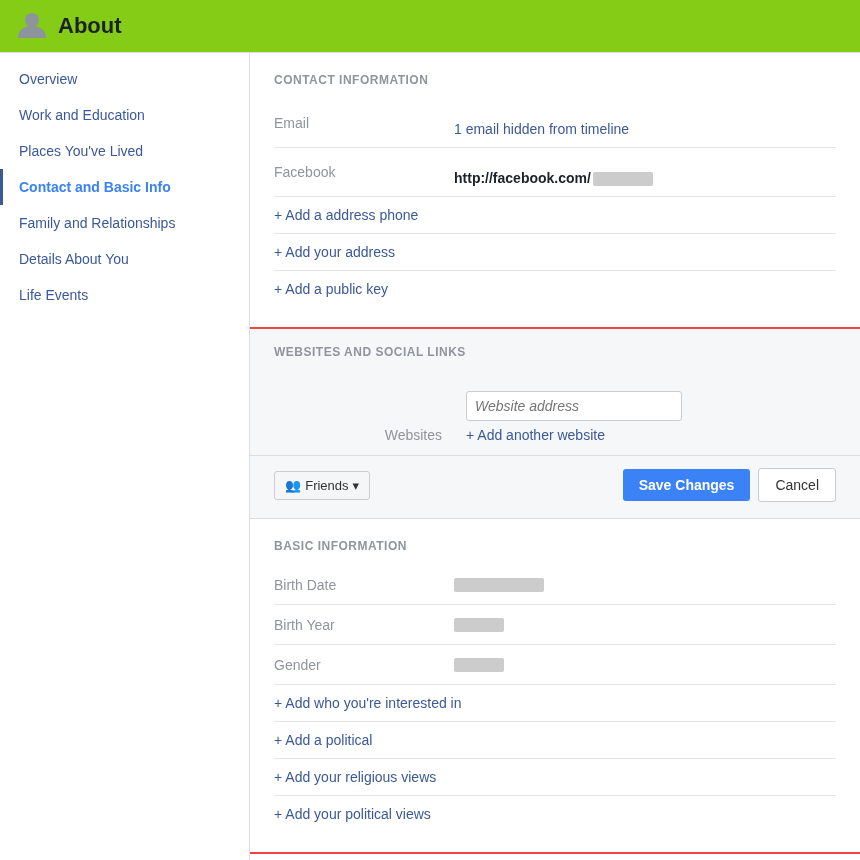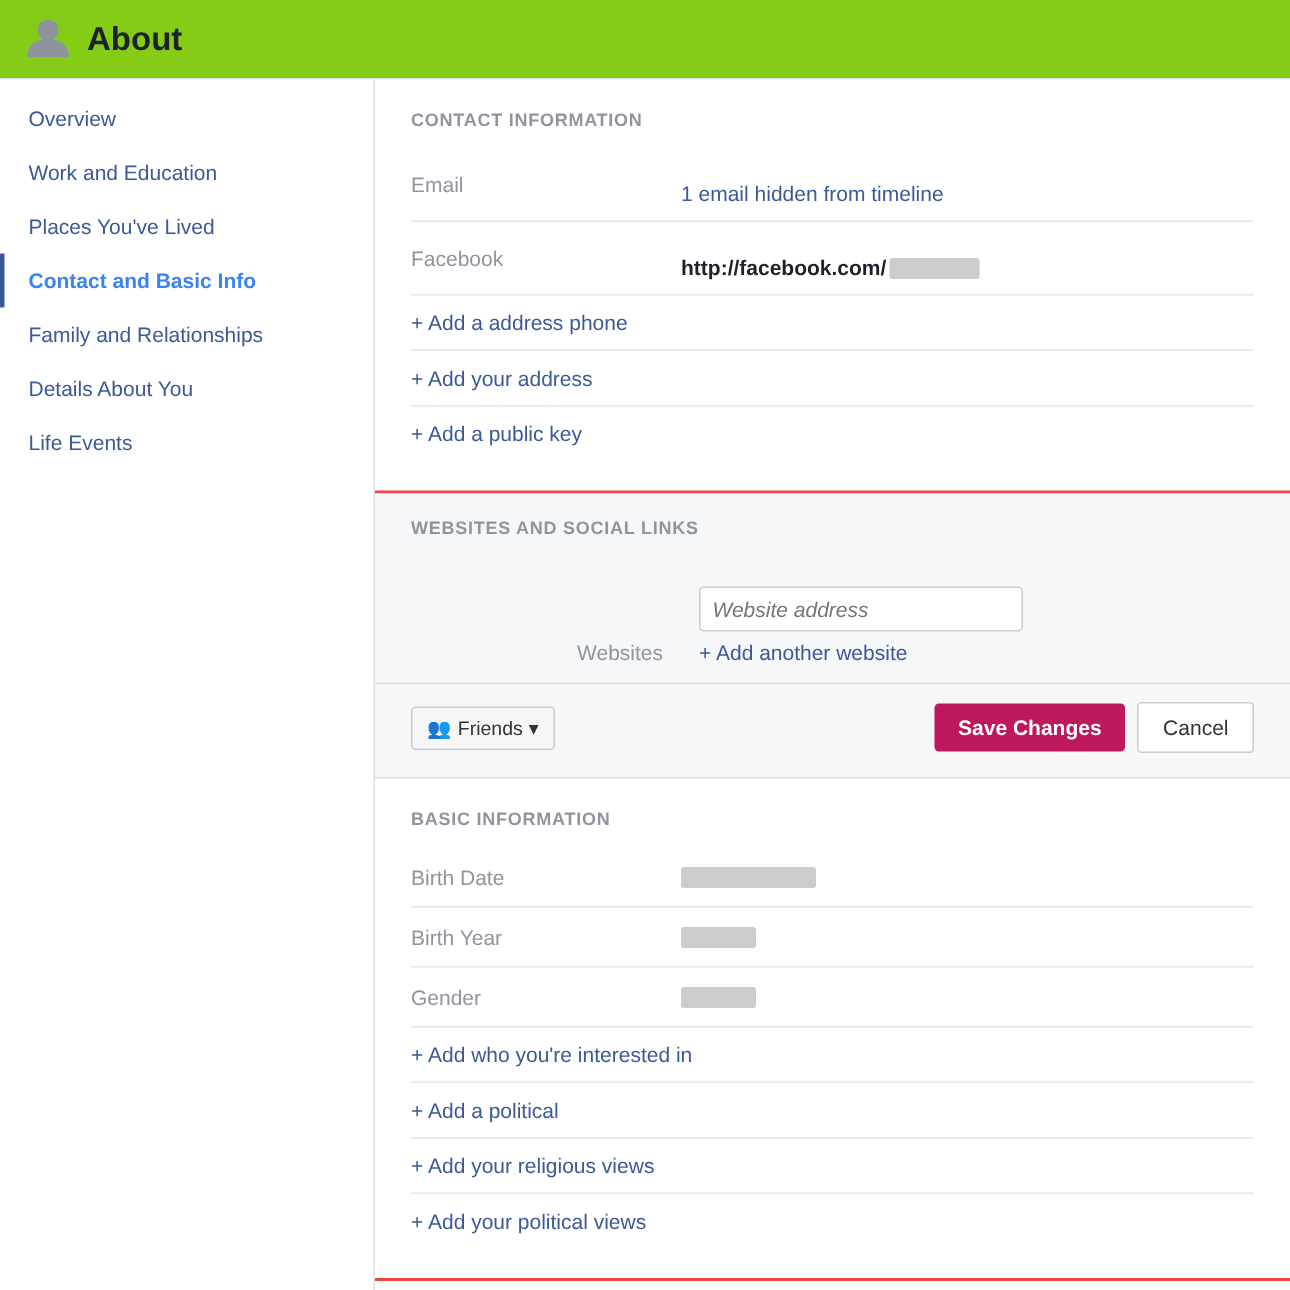--- a/index.html
+++ b/index.html
@@ -197,21 +197,21 @@
       background: #f5f6f7;
       border: 1px solid #ccc;
       border-radius: 3px;
       padding: 6px 10px;
       font-size: 13px;
       cursor: pointer;
       color: #333;
       margin-right: auto;
     }
     .btn-save {
-      background: #be185d;
+      background: #3b82f6;
       color: #fff;
       border: none;
       border-radius: 3px;
       padding: 8px 16px;
       font-size: 14px;
       font-weight: bold;
       cursor: pointer;
     }
     .btn-cancel {
       background: #fff;

